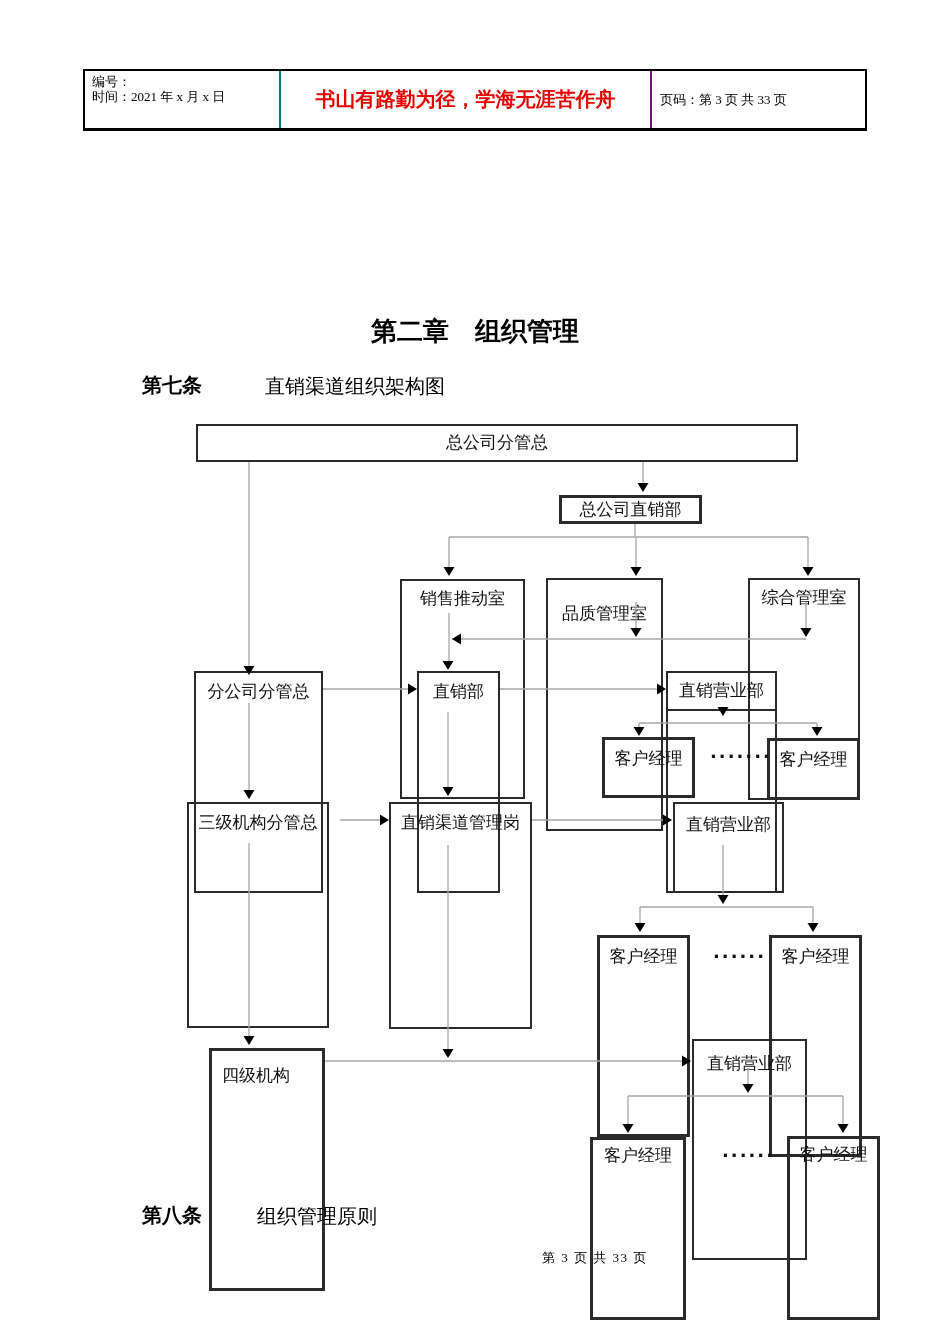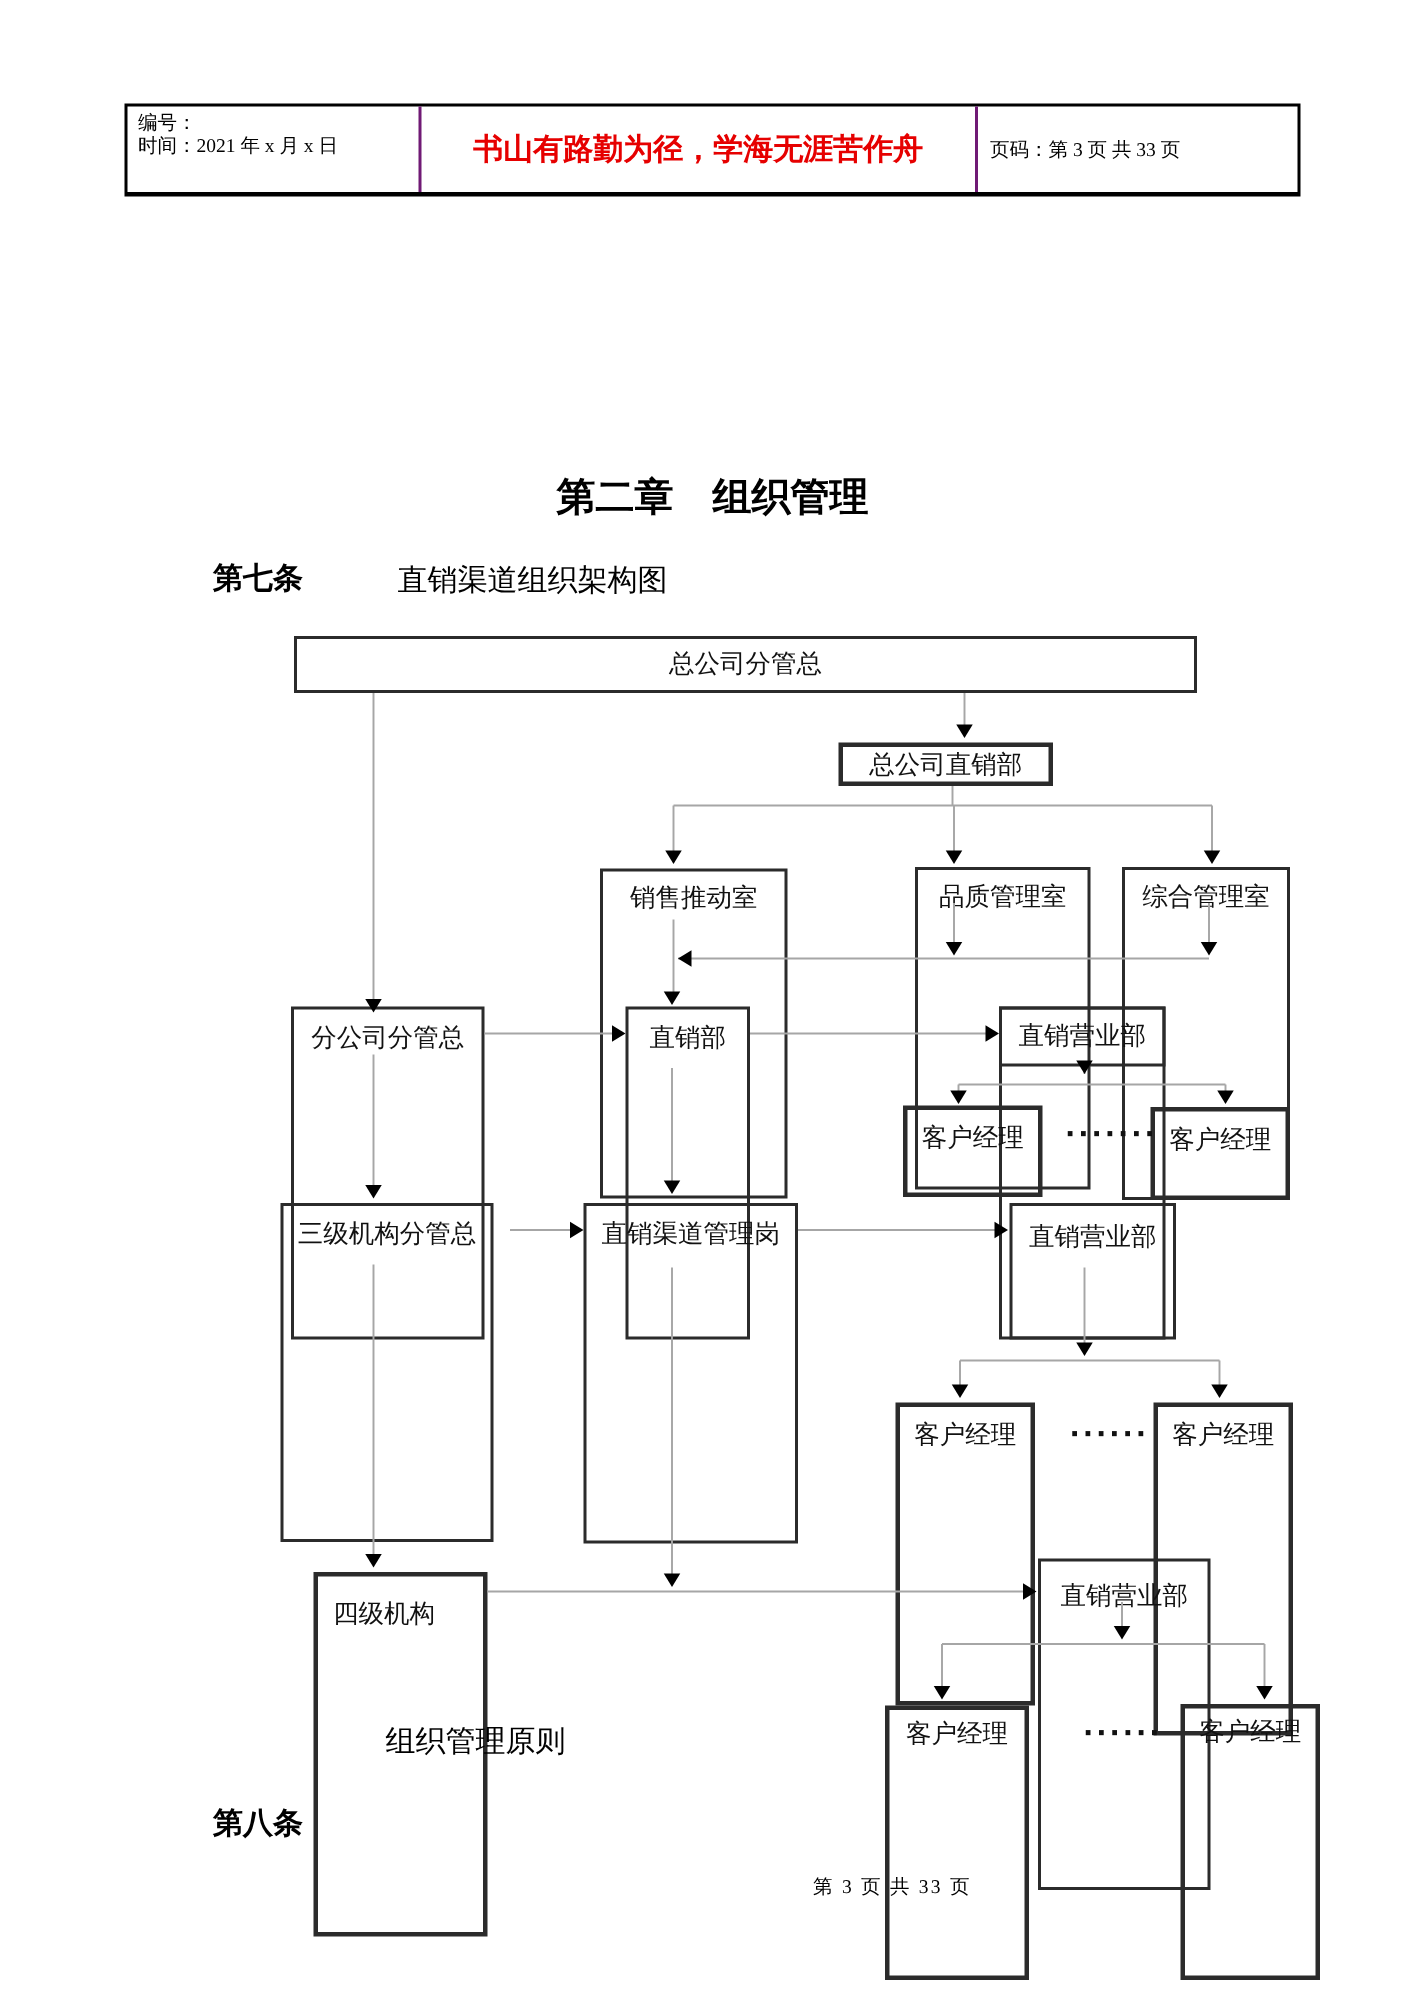--- a/index.html
+++ b/index.html
@@ -9,21 +9,21 @@
     font-family:"Liberation Serif","DejaVu Serif",serif; color:#000;
     overflow:hidden;
   }
   
   .htable {
     position:absolute; left:83px; top:69px; width:784px; height:62px;
     border:2px solid #000; border-bottom-width:3px;
     display:grid; grid-template-columns:196px 371px auto; z-index:6;
   }
   .hcell { position:relative; }
-  .hcell.c1 { border-right:2px solid #701a75; padding:3px 0 0 7px;
+  .hcell.c1 { border-right:2px solid #0f766e; padding:3px 0 0 7px;
               font-size:13px; line-height:15px; }
   .hcell.c2 { border-right:2px solid #701a75; display:flex; align-items:center;
               justify-content:center; font-size:20px; font-weight:bold; color:#e60000; }
   .hcell.c3 { display:flex; align-items:center; padding-left:8px; font-size:13px; }
   
   .chapter-title {
     position:absolute; left:0; right:0; top:314px; text-align:center;
     font-size:26px; font-weight:bold; z-index:6;
   }
   .article-label { position:absolute; font-size:20px; font-weight:bold; z-index:6; }
@@ -66,27 +66,27 @@
     </div>
     <div class="hcell c3">
       <span>页码：第 3 页  共 33 页</span>
     </div>
   </div>
 
   <div class="chapter-title">第二章　组织管理</div>
   <span class="article-label" style="left:142px; top:372px;">第七条</span>
   <span class="article-title" style="left:265px; top:373px;">直销渠道组织架构图</span>
   <span class="article-label" style="left:142px; top:1202px;">第八条</span>
-  <span class="article-title" style="left:257px; top:1147px;">组织管理原则</span>
+  <span class="article-title" style="left:257px; top:1203px;">组织管理原则</span>
   <div class="footer-page">第 3 页 共 33 页</div>
 
   <div class="cbox vc" style="left:196px;top:424px;width:602px;height:38px">总公司分管总</div>
   <div class="cbox vc b3" style="left:559px;top:495px;width:143px;height:29px">总公司直销部</div>
   <div class="cbox" style="left:400px;top:579px;width:125px;height:220px;padding-top:8px">销售推动室</div>
-  <div class="cbox" style="left:610px;top:578px;width:117px;height:215px;padding-top:8px">品质管理室</div>
+  <div class="cbox" style="left:546px;top:578px;width:117px;height:253px;padding-top:24px">品质管理室</div>
   <div class="cbox" style="left:748px;top:578px;width:112px;height:222px;padding-top:8px">综合管理室</div>
   <div class="cbox" style="left:417px;top:671px;width:83px;height:222px;padding-top:9px">直销部</div>
   <div class="cbox" style="left:194px;top:671px;width:129px;height:222px;padding-top:9px">分公司分管总</div>
   <div class="cbox" style="left:666px;top:671px;width:111px;height:222px"></div>
   <div class="cbox vc" style="left:666px;top:671px;width:111px;height:40px">直销营业部</div>
   <div class="cbox b3" style="left:602px;top:737px;width:93px;height:61px;padding-top:9px">客户经理</div>
   <div class="cbox b3" style="left:767px;top:738px;width:93px;height:62px;padding-top:9px">客户经理</div>
   <div class="dots" style="left:710px;top:746px;width:62px">·······</div>
   <div class="cbox" style="left:673px;top:802px;width:111px;height:91px;padding-top:11px">直销营业部</div>
   <div class="cbox" style="left:187px;top:802px;width:142px;height:226px;padding-top:9px">三级机构分管总</div>

